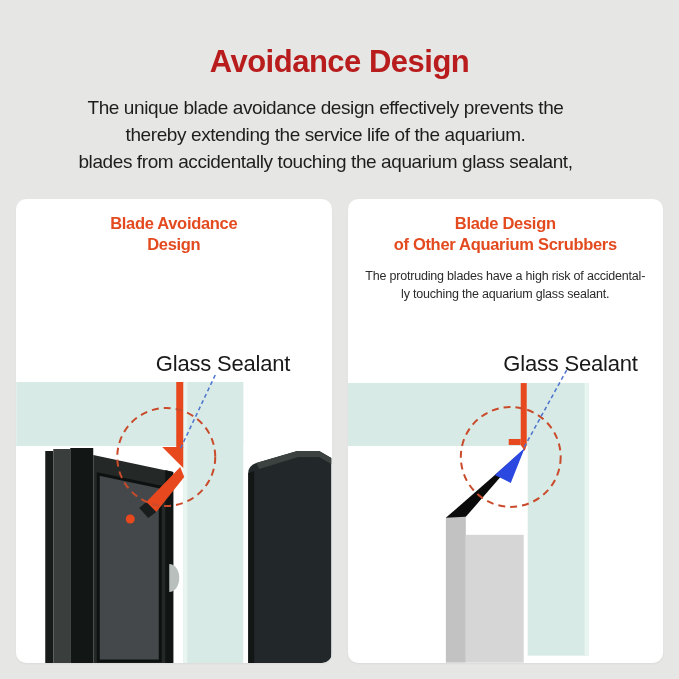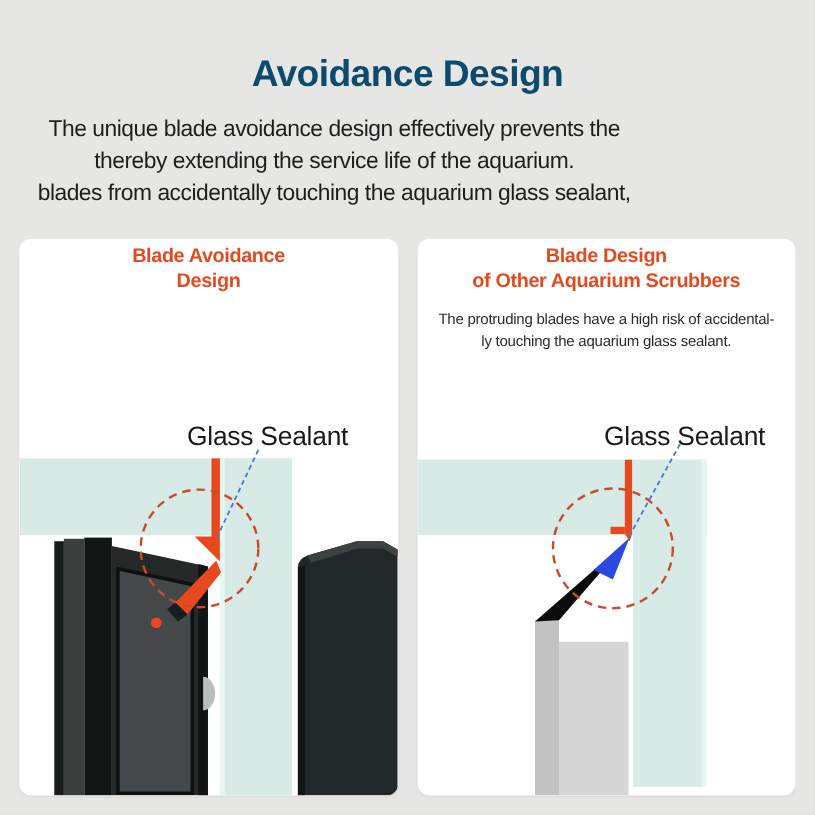--- a/index.html
+++ b/index.html
@@ -1,29 +1,29 @@
 <!DOCTYPE html>
 <html><head>
 <meta charset="utf-8">
 <style>
   html,body{margin:0;padding:0;}
   body{background:#cfcfcf;font-family:"Liberation Sans",sans-serif;}
   .stage{position:relative;width:679px;height:679px;background:#e6e6e5;overflow:hidden;margin:0 auto;}
 
   
   .page-title{position:absolute;top:44px;left:0;width:679px;text-align:center;
-    font-size:31px;font-weight:bold;letter-spacing:-0.5px;color:#0c4a6e;}
+    font-size:31px;font-weight:bold;letter-spacing:-0.5px;color:#b91c1c;}
   .page-subtitle{position:absolute;top:94px;left:0;width:557px;text-align:center;
-    font-size:19px;line-height:27px;color:#1e1e1e;letter-spacing:-0.4px;font-weight:500;}
+    font-size:19px;line-height:27px;color:#1e1e1e;letter-spacing:-0.4px;font-weight:500;padding-left:47px;}
 
   
   .cards{position:absolute;top:199px;left:16px;width:647px;height:464px;display:flex;gap:16px;}
   .card{position:relative;background:#ffffff;border-radius:10px;flex:1;height:464px;
     box-shadow:0 1px 2px rgba(0,0,0,0.05);overflow:hidden;}
-  .card-heading{margin:0;padding-top:4px;text-align:center;font-size:16.5px;line-height:21px;
+  .card-heading{margin:0;padding-top:14px;text-align:center;font-size:16.5px;line-height:21px;
     font-weight:bold;color:#e34a1f;letter-spacing:-0.3px;}
   .card-heading span{display:block;}
   .card-body{margin-top:13px;text-align:center;font-size:12.5px;line-height:17.5px;
     color:#2b2b2b;letter-spacing:-0.2px;}
   .card-body span{display:block;}
 
   .illus{position:absolute;left:0;top:0;width:100%;height:464px;pointer-events:none;}
   .callout-label{position:absolute;top:152px;transform:translateX(-50%);
     font-size:22px;color:#191919;letter-spacing:-0.2px;white-space:nowrap;}
   .callout-left{left:207px;}

